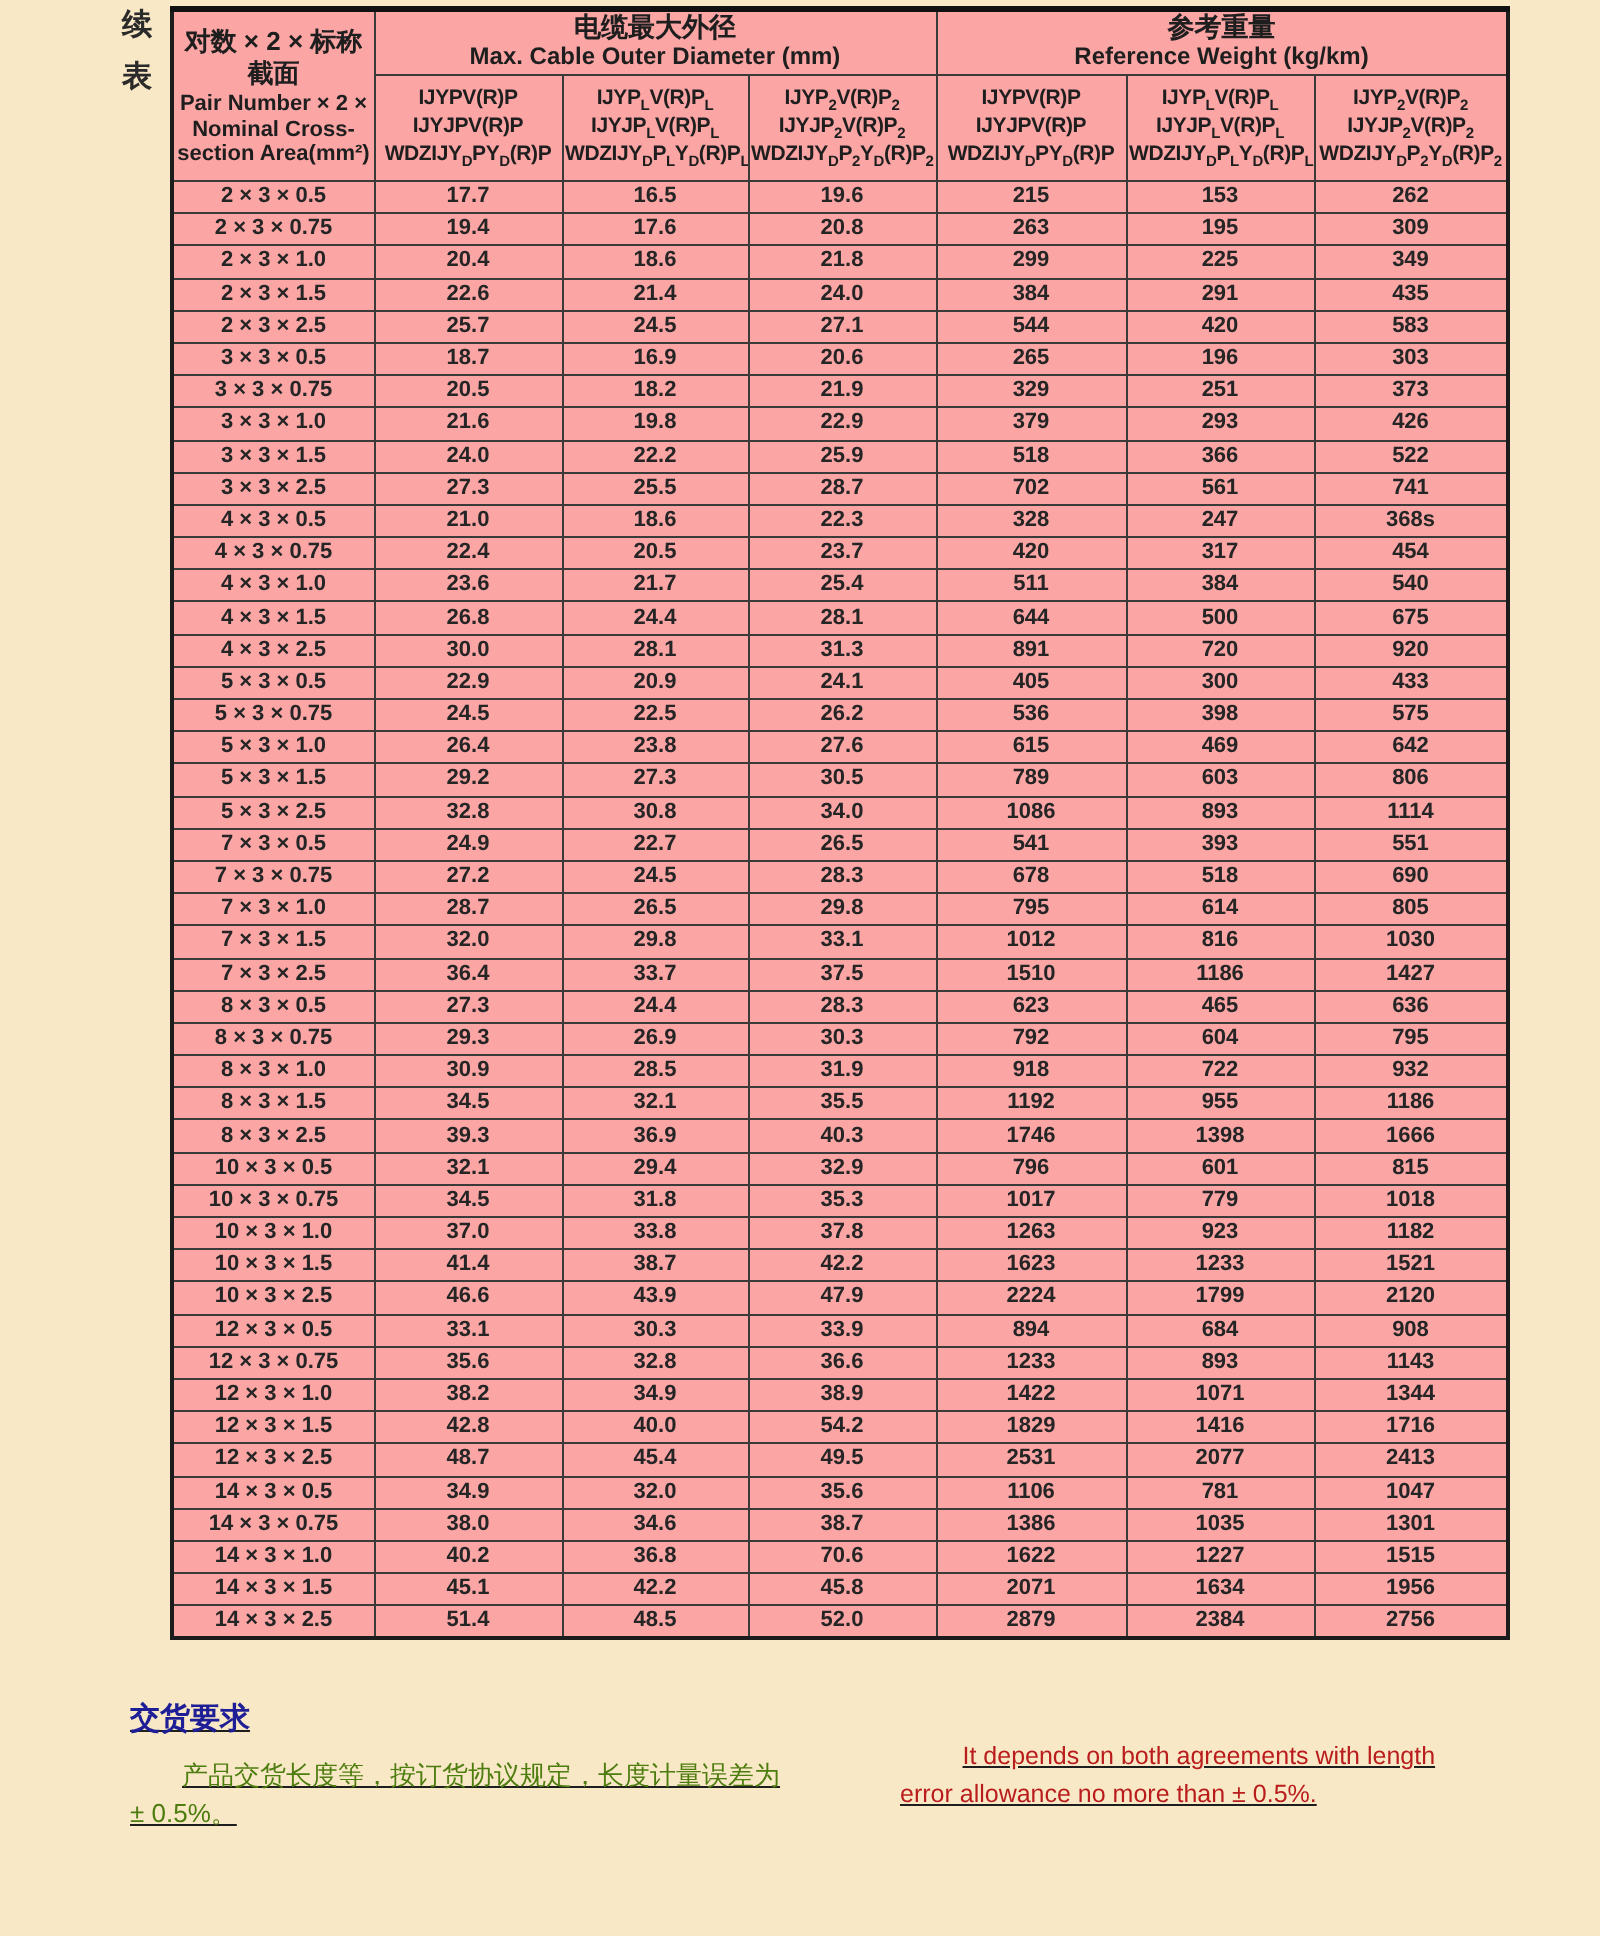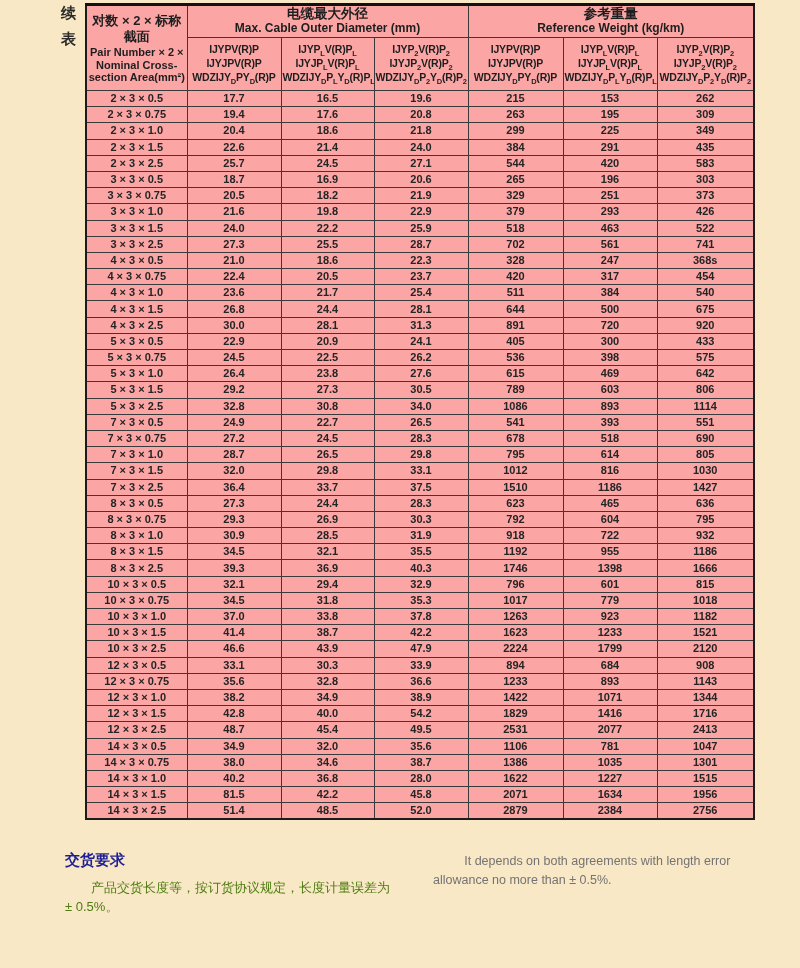--- a/index.html
+++ b/index.html
@@ -56,35 +56,35 @@
     height: 15.2px;
     font-size: 11px; font-weight: 700;
     line-height: 1;
     color: #252525;
   }
 
   
   .notes {
     position: absolute; left: 65px; top: 852px;
     width: 700px;
-    display: flex; gap: 36px;
+    display: flex; gap: 36px; text-decoration: underline;
   }
   .note-col-zh { width: 332px; }
   .note-col-en { width: 330px; }
   .note-heading {
     font-size: 15px; font-weight: 700; color: #1e1e96;
     margin: 0 0 9px 0; line-height: 1.1;
   }
   .note-body-zh {
     font-size: 13px; color: #4d7c0f; line-height: 1.5;
     text-indent: 2em; margin: 0;
   }
   .note-body-en {
-    font-size: 12.5px; color: #737373; line-height: 1.5;
-    text-indent: 2.5em; margin: 0;
+    font-size: 12.5px; color: #b91c1c; line-height: 1.5;
+    text-indent: 2.5em; margin: 17px;
   }
 </style>
 </head>
 <body>
 
 <div class="screen">
 
   <div class="continued">
     <span>续</span>
     <span>表</span>
@@ -201,21 +201,21 @@
           <td class="num">379</td>
           <td class="num">293</td>
           <td class="num">426</td>
         </tr>
         <tr>
           <td class="row-label">3 × 3 × 1.5</td>
           <td class="num">24.0</td>
           <td class="num">22.2</td>
           <td class="num">25.9</td>
           <td class="num">518</td>
-          <td class="num">463</td>
+          <td class="num">366</td>
           <td class="num">522</td>
         </tr>
         <tr>
           <td class="row-label">3 × 3 × 2.5</td>
           <td class="num">27.3</td>
           <td class="num">25.5</td>
           <td class="num">28.7</td>
           <td class="num">702</td>
           <td class="num">561</td>
           <td class="num">741</td>
@@ -505,28 +505,28 @@
           <td class="num">34.6</td>
           <td class="num">38.7</td>
           <td class="num">1386</td>
           <td class="num">1035</td>
           <td class="num">1301</td>
         </tr>
         <tr>
           <td class="row-label">14 × 3 × 1.0</td>
           <td class="num">40.2</td>
           <td class="num">36.8</td>
-          <td class="num">28.0</td>
+          <td class="num">70.6</td>
           <td class="num">1622</td>
           <td class="num">1227</td>
           <td class="num">1515</td>
         </tr>
         <tr>
           <td class="row-label">14 × 3 × 1.5</td>
-          <td class="num">81.5</td>
+          <td class="num">45.1</td>
           <td class="num">42.2</td>
           <td class="num">45.8</td>
           <td class="num">2071</td>
           <td class="num">1634</td>
           <td class="num">1956</td>
         </tr>
         <tr>
           <td class="row-label">14 × 3 × 2.5</td>
           <td class="num">51.4</td>
           <td class="num">48.5</td>

